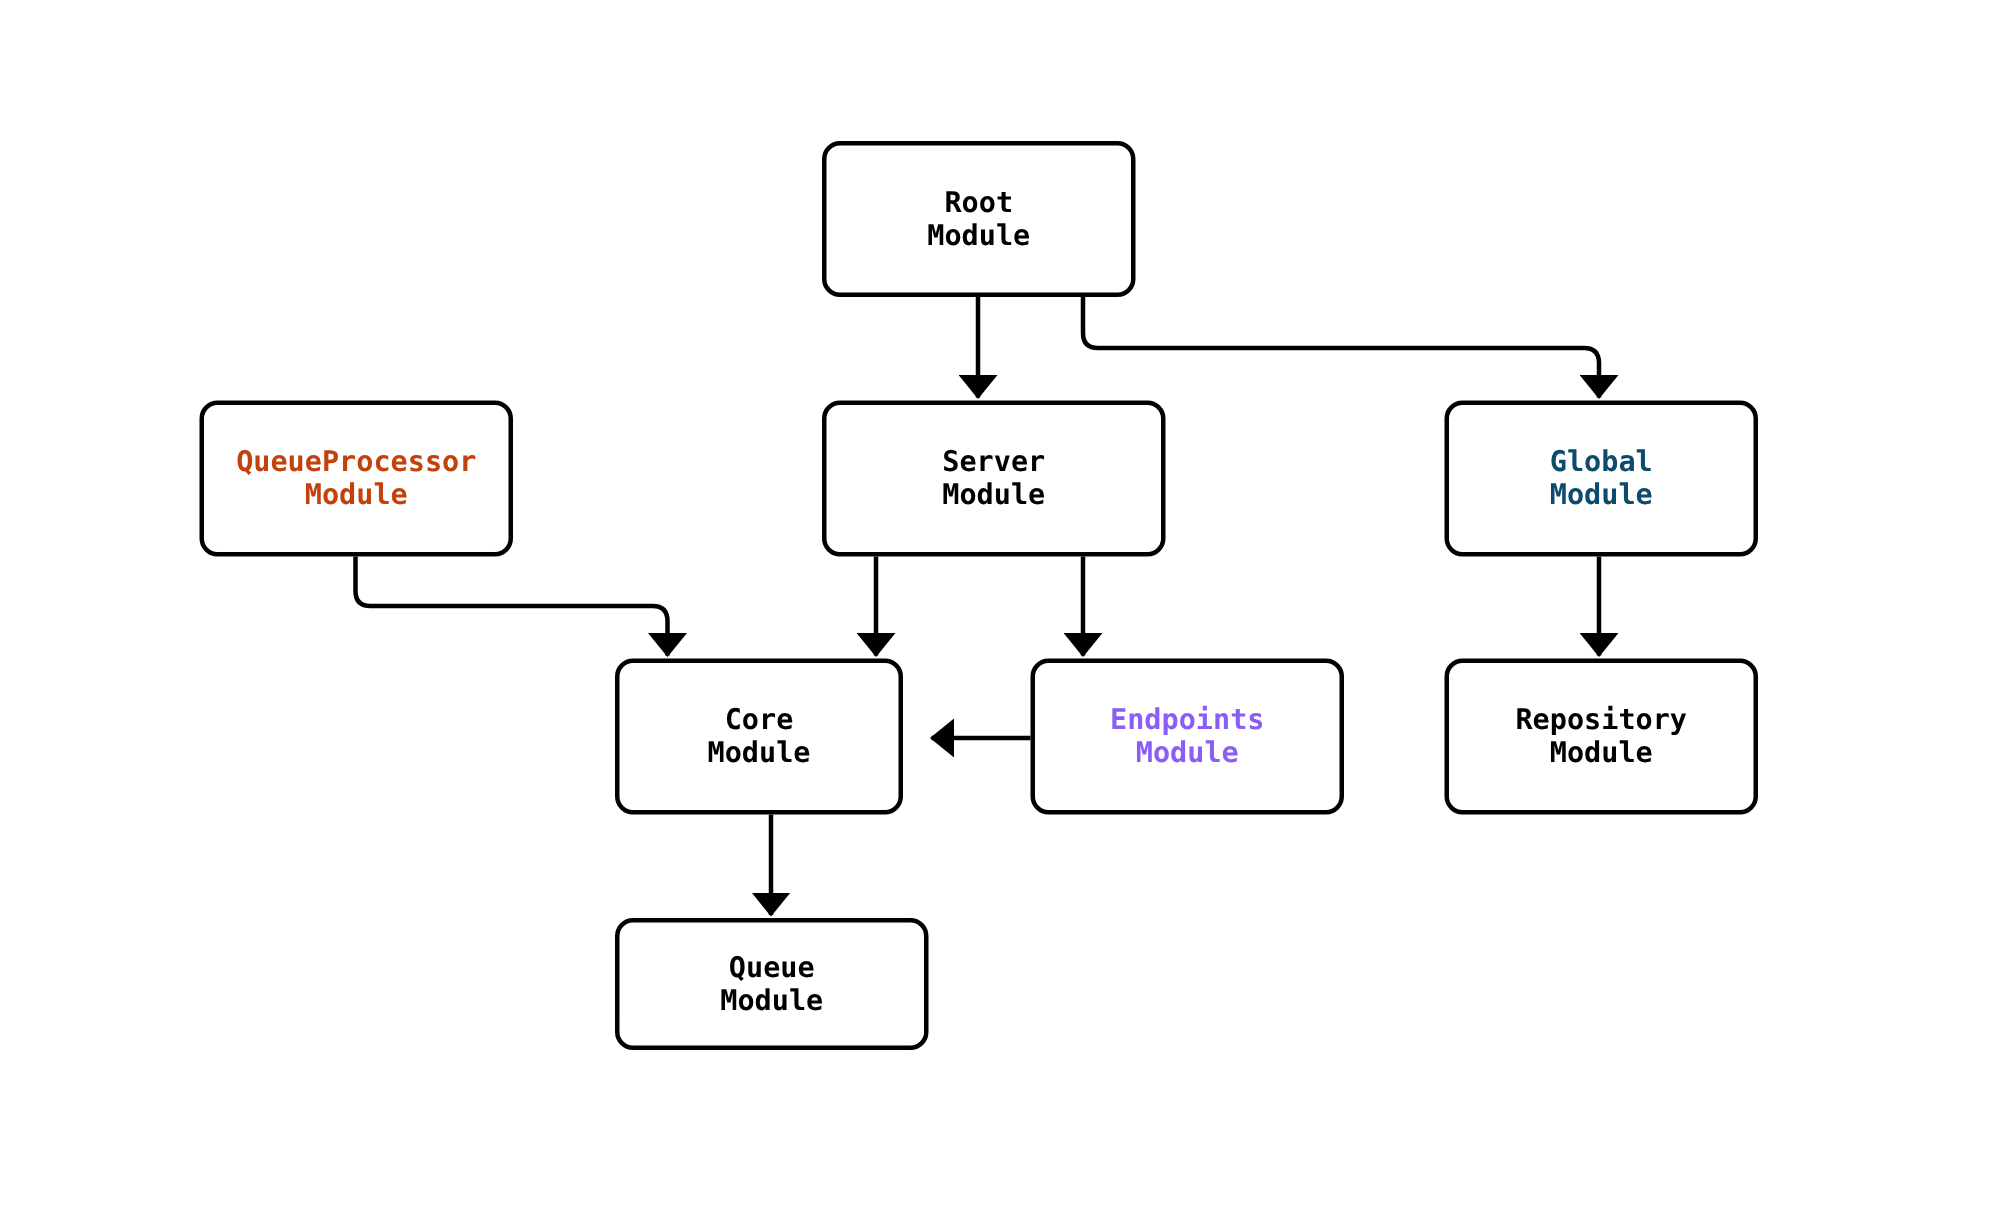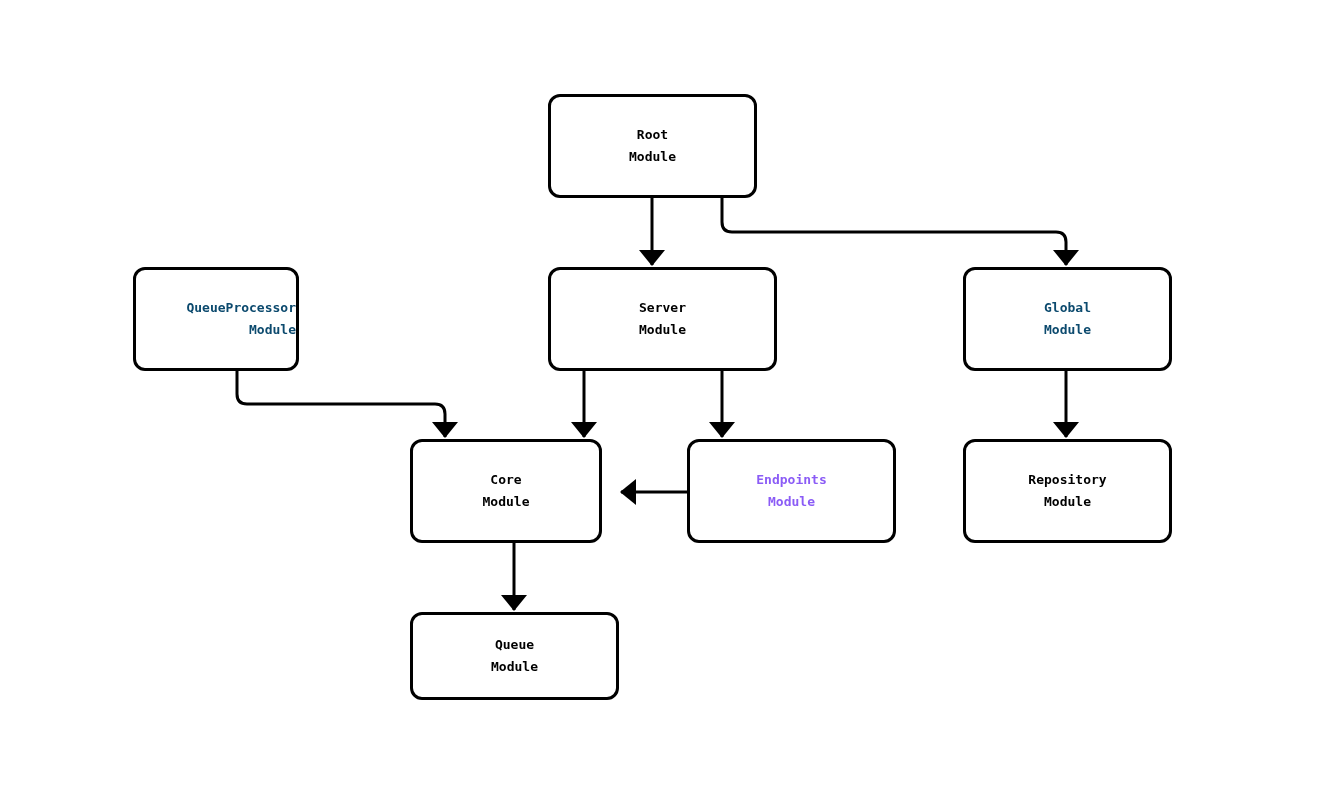--- a/index.html
+++ b/index.html
@@ -33,21 +33,21 @@
     border: 3px solid #000000;
     border-radius: 12px;
     display: flex;
     flex-direction: column;
     align-items: center;
     justify-content: center;
     text-align: center;
     color: #000000;
     font-family: "DejaVu Sans Mono", "Liberation Mono", monospace;
     font-weight: 700;
-    font-size: 13px;
+    font-size: 19px;
     line-height: 22px;
   }
 </style>
 </head>
 <body>
 
 <div class="canvas">
   <svg class="edge-layer" viewBox="0 0 1337 809" xmlns="http://www.w3.org/2000/svg">
     <defs>
       <marker id="arrowhead" viewBox="0 0 16 26" markerUnits="userSpaceOnUse" markerWidth="16" markerHeight="26" refX="15" refY="13" orient="auto">
@@ -63,21 +63,21 @@
         <path class="edge-path" d="M 687 492 L 621 492" stroke="#000000" marker-end="url(#arrowhead)"></path>
         <path class="edge-path" d="M 1066 371 L 1066 437" stroke="#000000" marker-end="url(#arrowhead)"></path>
         <path class="edge-path" d="M 514 543 L 514 610" stroke="#000000" marker-end="url(#arrowhead)"></path>
       </g>
   </svg>
   <div id="node-group">
       <div class="node" style="left: 548px; top: 94px; width: 209px; height: 104px; background: rgb(255, 255, 255); border-color: rgb(0, 0, 0); color: rgb(0, 0, 0);">
         <span>Root</span>
         <span>Module</span>
       </div>
-      <div class="node" style="left: 133px; top: 267px; width: 166px; height: 104px; background: rgb(255, 255, 255); border-color: rgb(0, 0, 0); color: #0c4a6e; align-items: flex-end;">
+      <div class="node" style="left: 133px; top: 267px; width: 209px; height: 104px; background: rgb(255, 255, 255); border-color: rgb(0, 0, 0); color: #c2410c;">
         <span>QueueProcessor</span>
         <span>Module</span>
       </div>
       <div class="node" style="left: 548px; top: 267px; width: 229px; height: 104px; background: rgb(255, 255, 255); border-color: rgb(0, 0, 0); color: rgb(0, 0, 0);">
         <span>Server</span>
         <span>Module</span>
       </div>
       <div class="node" style="left: 963px; top: 267px; width: 209px; height: 104px; background: rgb(255, 255, 255); border-color: rgb(0, 0, 0); color: #0c4a6e;">
         <span>Global</span>
         <span>Module</span>

